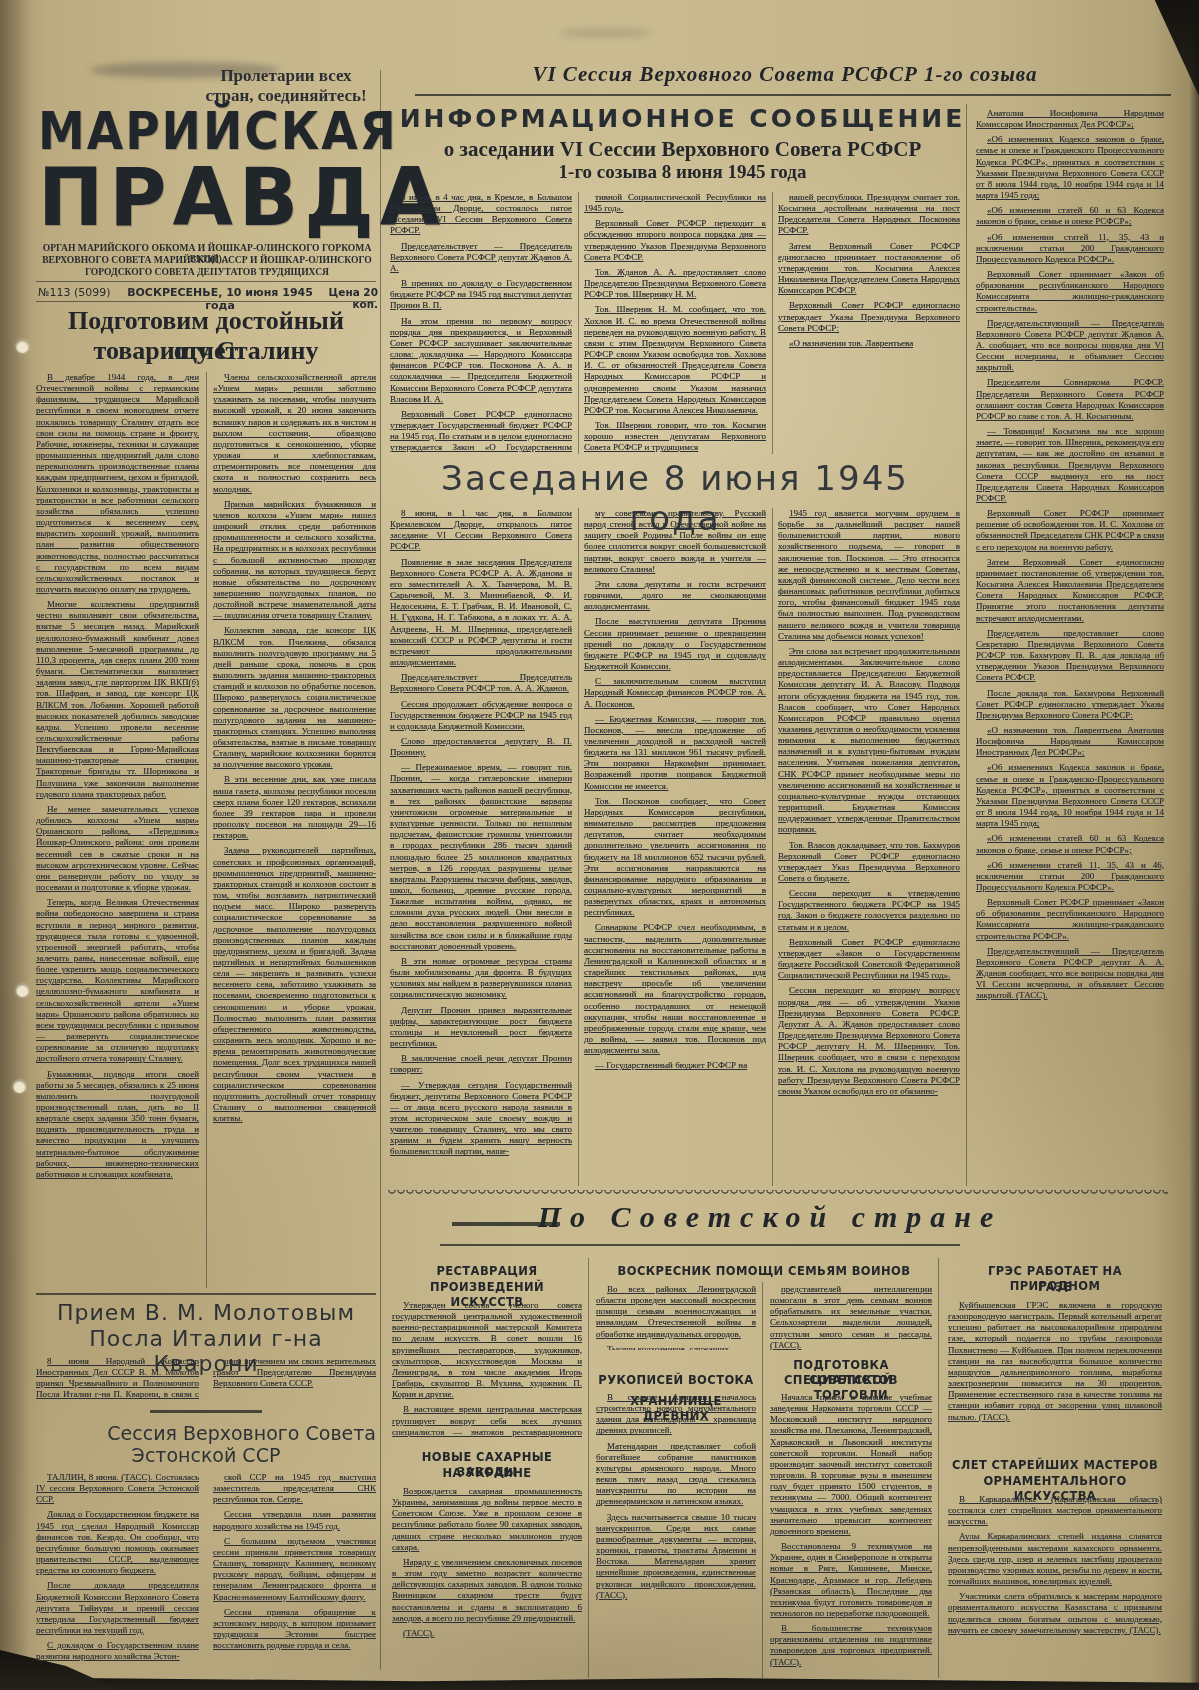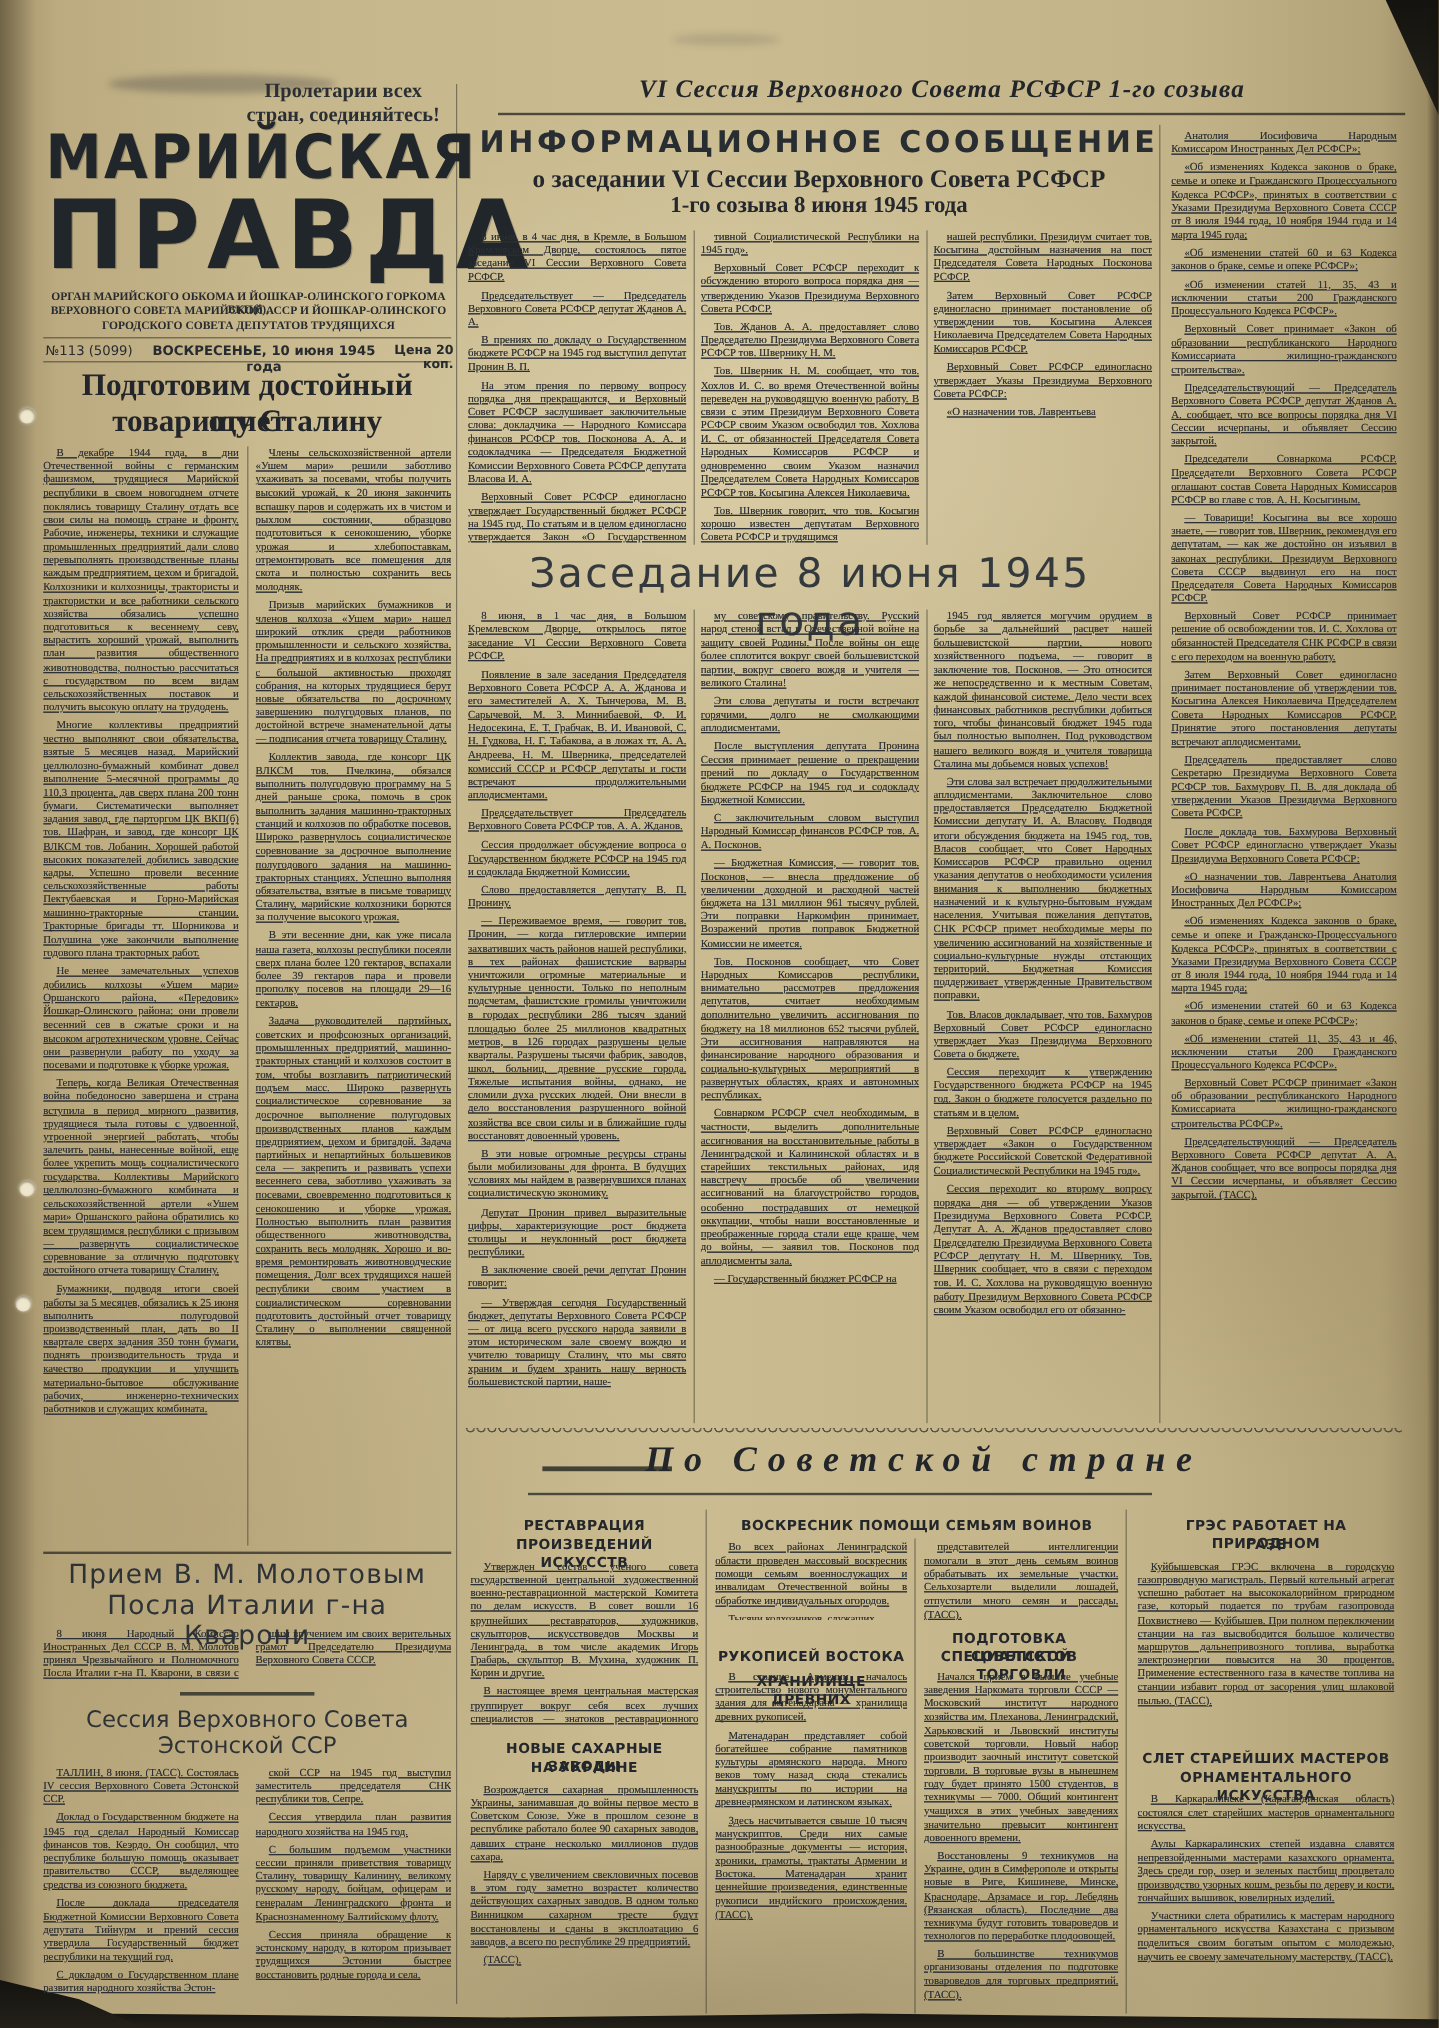--- a/index.html
+++ b/index.html
@@ -88,21 +88,21 @@
   <div class="abs sans" style="left:36px;top:1326px;width:340px;font-size:22px;text-align:center;color:#2d3237;letter-spacing:1px;">Посла Италии г-на Кварони</div>
   <div class="abs body-text" style="left:36px;top:1356px;width:163px;height:48px;">
       <p>8 июня Народный Комиссар Иностранных Дел СССР В. М. Молотов принял Чрезвычайного и Полномочного Посла Италии г-на П. Кварони, в связи с предстоя-</p>
     </div>
   <div class="abs body-text" style="left:213px;top:1356px;width:163px;height:48px;">
       <p>щим вручением им своих верительных грамот Председателю Президиума Верховного Совета СССР.</p>
     </div>
 
   <div class="abs" style="left:150px;top:1410px;width:112px;height:3px;background:rgba(34,36,32,.75);"></div>
 
-  <div class="abs sans" style="left:36px;top:1422px;width:340px;font-size:19px;text-align:center;color:#2d3237;">Сессия Верховного Совета</div>
+  <div class="abs sans" style="left:36px;top:1422px;width:340px;font-size:19px;text-align:right;color:#2d3237;">Сессия Верховного Совета</div>
   <div class="abs sans" style="left:36px;top:1444px;width:340px;font-size:19px;text-align:center;color:#2d3237;">Эстонской ССР</div>
   <div class="abs body-text" style="left:36px;top:1472px;width:163px;height:196px;">
       <p>ТАЛЛИН, 8 июня. (ТАСС). Состоялась IV сессия Верховного Совета Эстонской ССР.</p>
       <p>Доклад о Государственном бюджете на 1945 год сделал Народный Комиссар финансов тов. Кеэрдо. Он сообщил, что республике большую помощь оказывает правительство СССР, выделяющее средства из союзного бюджета.</p>
       <p>После доклада председателя Бюджетной Комиссии Верховного Совета депутата Тийнурм и прений сессия утвердила Государственный бюджет республики на текущий год.</p>
       <p>С докладом о Государственном плане развития народного хозяйства Эстон-</p>
     </div>
   <div class="abs body-text" style="left:213px;top:1472px;width:163px;height:196px;">
       <p>ской ССР на 1945 год выступил заместитель председателя СНК республики тов. Сепре.</p>
       <p>Сессия утвердила план развития народного хозяйства на 1945 год.</p>

